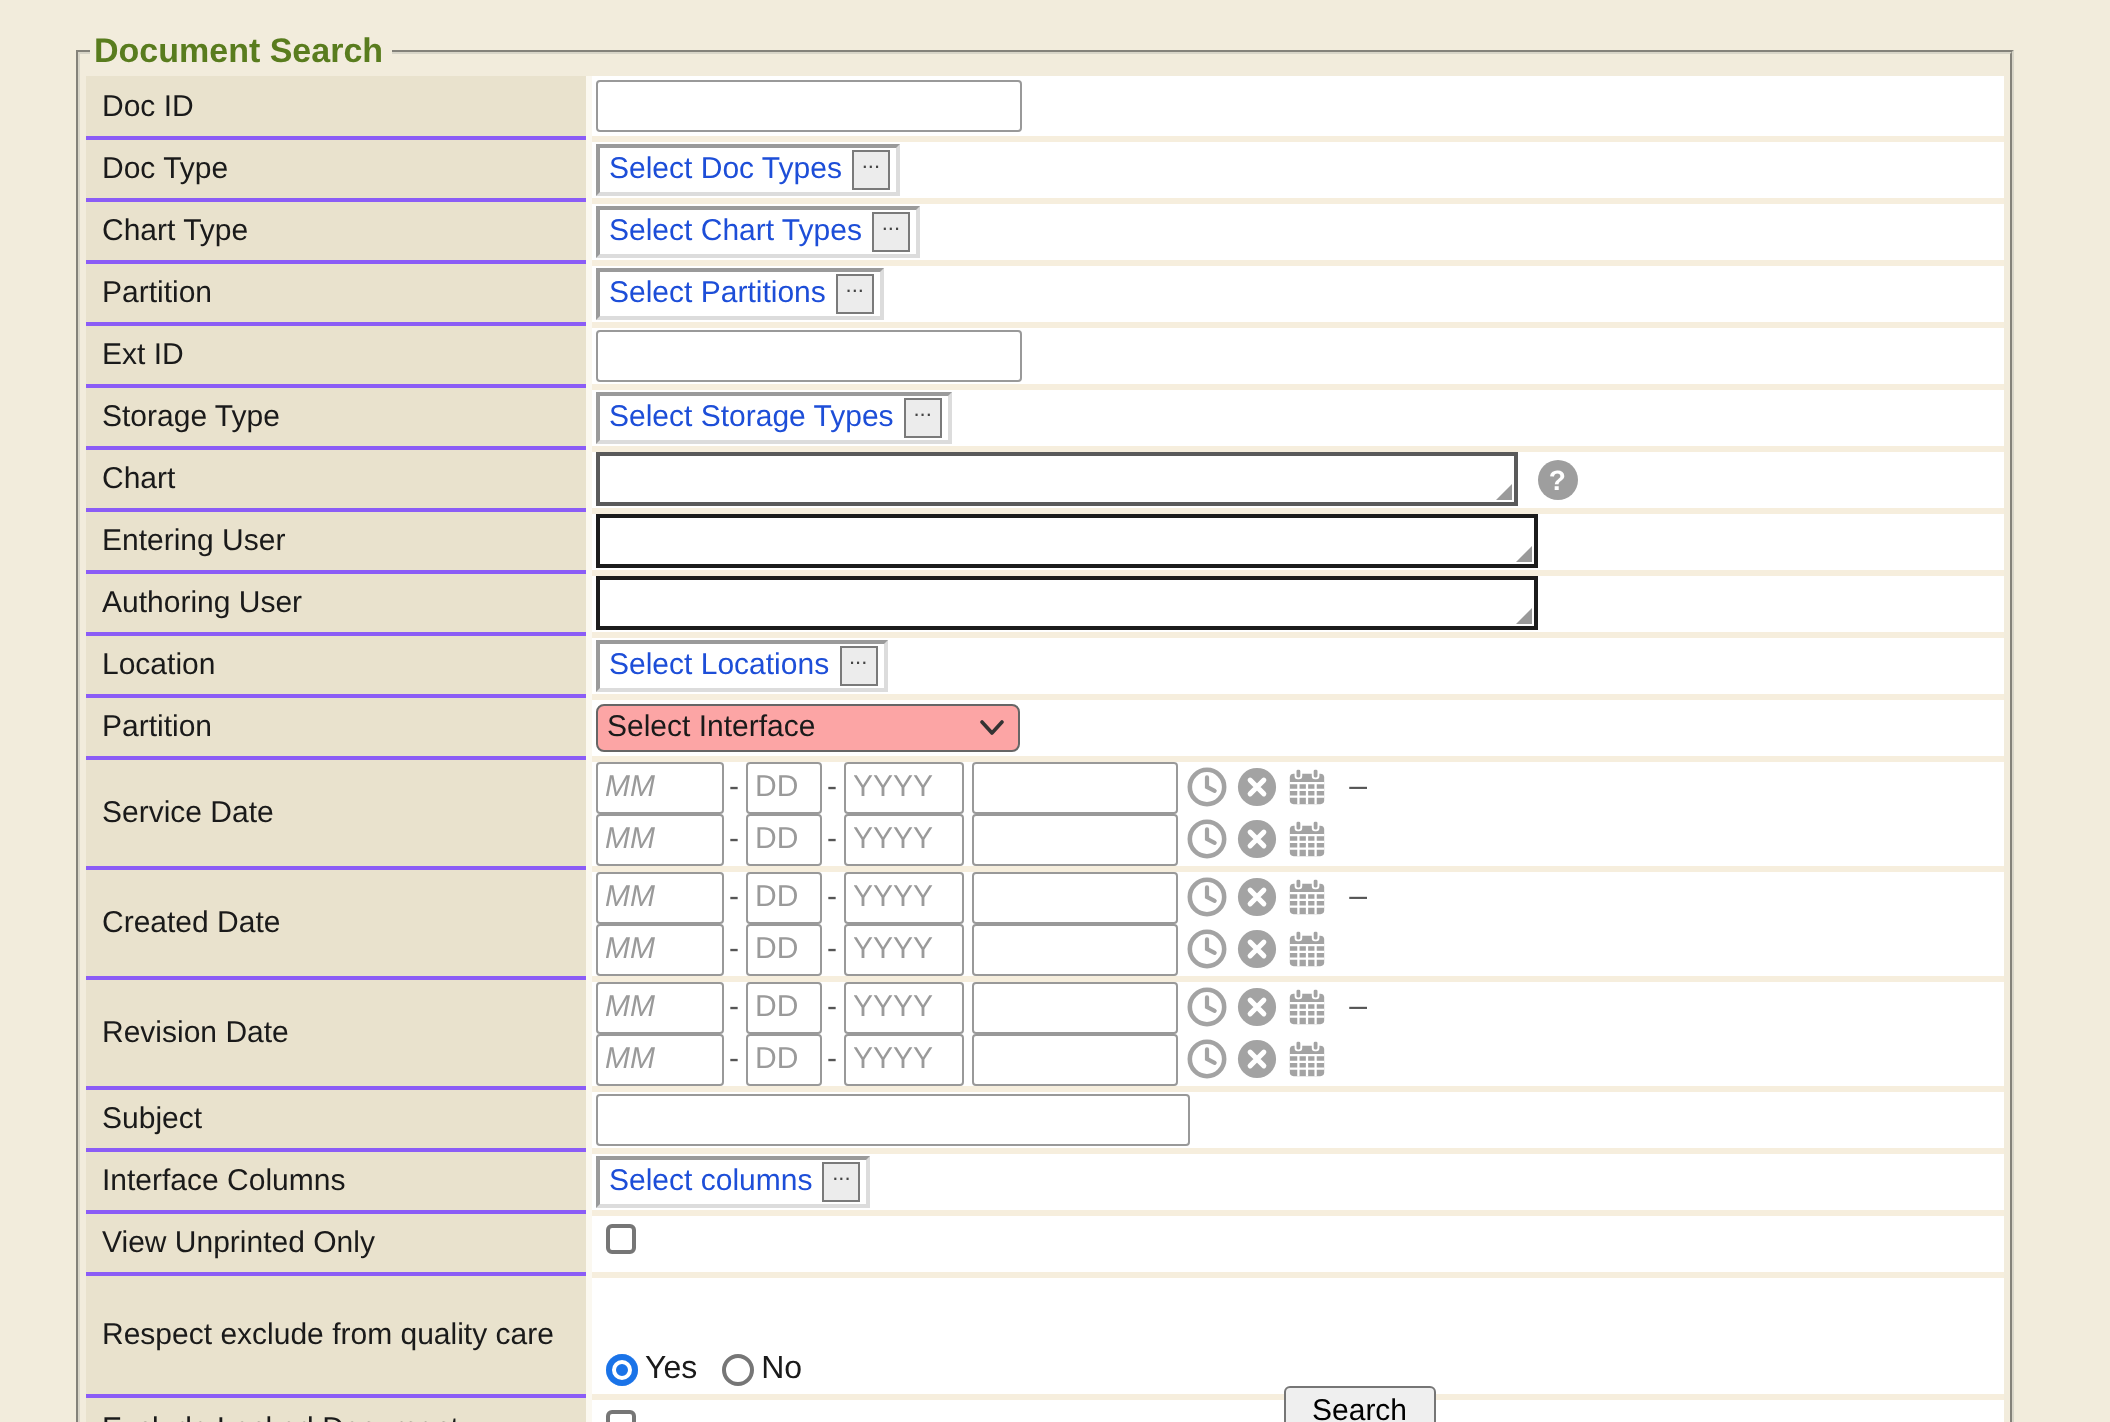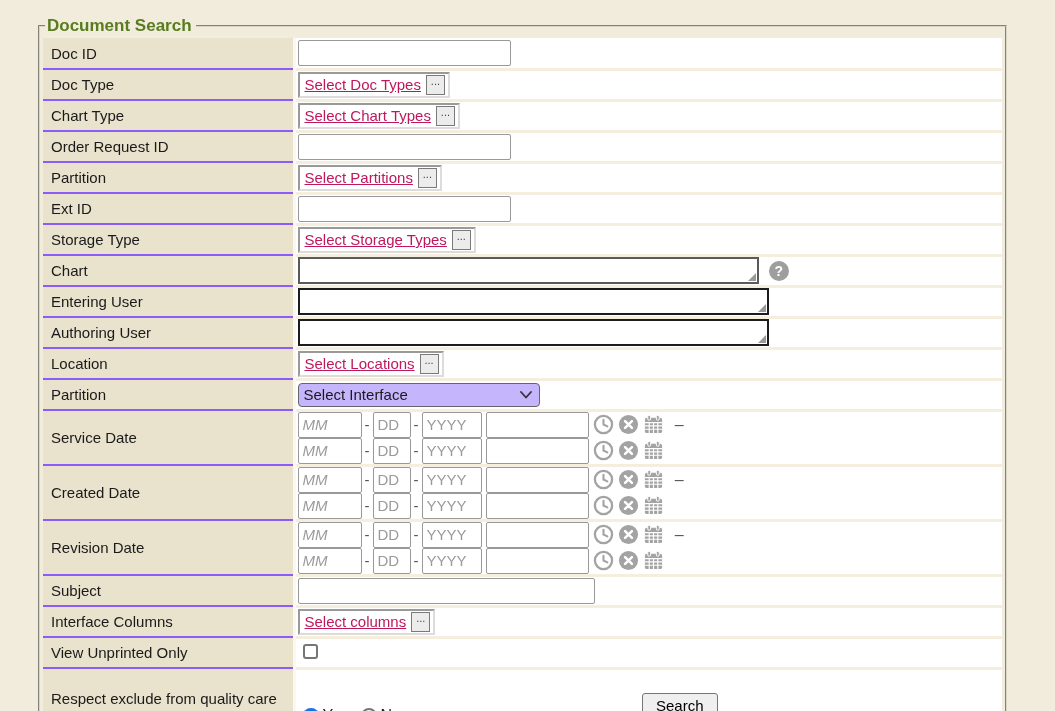--- a/index.html
+++ b/index.html
@@ -44,21 +44,21 @@
   .in-short { width:213px; }
   .in-short-focus { width:213px; border:2px solid #000; border-radius:3px; }
   .in-subject { width:297px; }
 
   
   .picker {
     display:inline-flex; align-items:center; gap:5px;
     background:#fff; height:26px; padding:0 3px 0 5px;
     border:2px solid; border-color:#9a9a9a #dcdcdc #dcdcdc #9a9a9a;
   }
-  .picker-text { font-size:15px; color:#be185d;text-decoration:underline; }
+  .picker-text { font-size:15px; color:#1d4ed8; }
   .picker-btn {
     width:19px; height:20px; background:#ececec; border:1px solid #7a7a7a;
     font-size:11px; line-height:10px; color:#444; text-align:center;
     cursor:pointer; padding-bottom:6px;
     font-family:"Liberation Sans","DejaVu Sans",sans-serif;
   }
 
   
   .ta {
     position:relative; display:inline-block; background:#fff; height:27px;
@@ -76,23 +76,23 @@
     display:inline-flex; align-items:center; justify-content:center;
     width:20px; height:20px; border-radius:50%; background:#9e9e9e;
     color:#fff; font-weight:bold; font-size:14px; margin-left:6px;
     vertical-align:middle;
   }
 
   
   .sel-wrap { position:relative; display:inline-block; }
   select.iface {
     appearance:none; -webkit-appearance:none;
-    width:242px; height:24px; border:1px solid #666; border-radius:4px;
+    width:212px; height:24px; border:1px solid #666; border-radius:4px;
     font-family:"Liberation Sans","DejaVu Sans",sans-serif; font-size:15px;
-    padding:0 24px 0 5px; background:#c4b5fd; color:#1a1a1a;
+    padding:0 24px 0 5px; background:#fca5a5; color:#1a1a1a;
   }
   .sel-wrap svg { position:absolute; right:8px; top:8px; pointer-events:none; }
 
   
   .dategroup { display:inline-flex; align-items:center; gap:4px; }
   .din { height:25px; border:1px solid #999; border-radius:2px; padding:0 4px;
          font-size:15px; }
   .d-mm { width:64px;font-style:italic; } .d-dd { width:38px; } .d-yy { width:60px; }
   .d-time { width:103px; }
   .dsep { color:#555; margin:0 -1px; }
@@ -150,24 +150,20 @@
     <tr>
       <td class="lbl">Chart Type</td>
       <td class="val">
         <span class="picker">
           <span class="picker-text">Select Chart Types</span>
           <span class="picker-btn">...</span>
         </span>
       </td>
     </tr>
 
-    <tr>
-      <td class="lbl">Order Request ID</td>
-      <td class="val"><input type="text" class="in-short" style=""></td>
-    </tr>
 
     <tr>
       <td class="lbl">Partition</td>
       <td class="val">
         <span class="picker">
           <span class="picker-text">Select Partitions</span>
           <span class="picker-btn">...</span>
         </span>
       </td>
     </tr>

